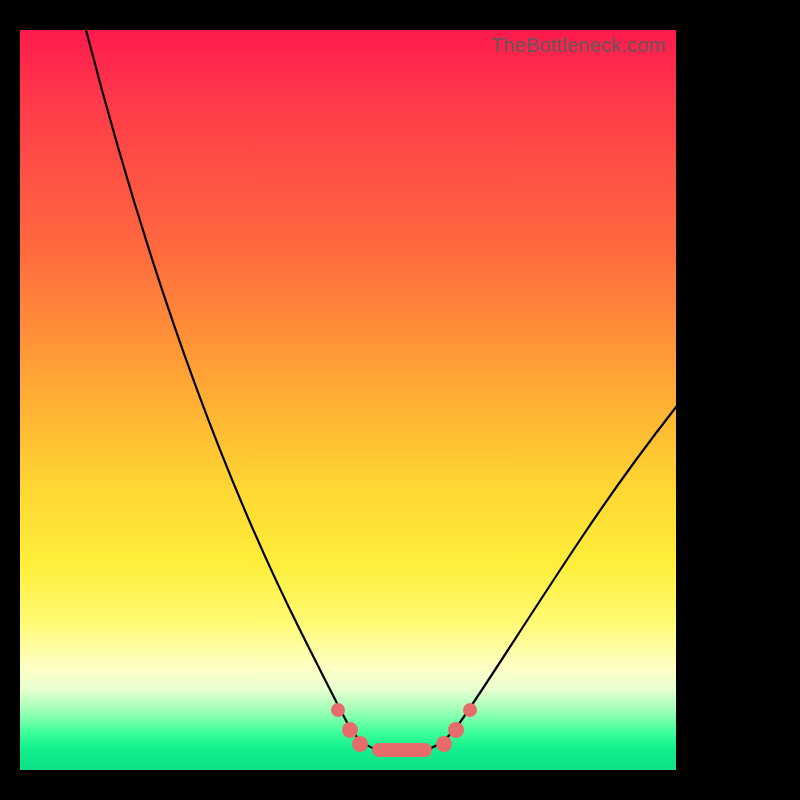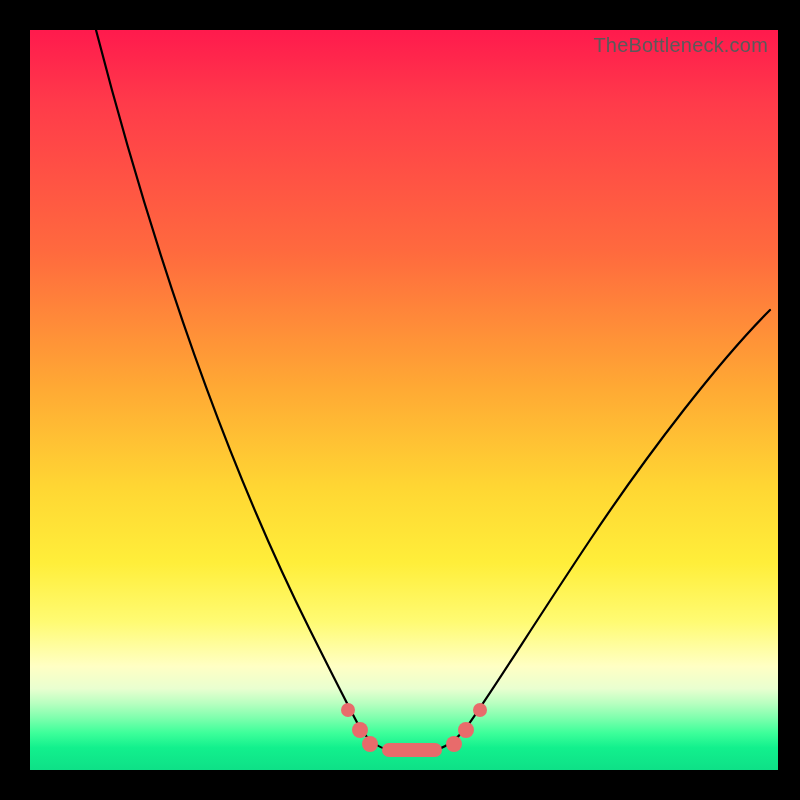--- a/index.html
+++ b/index.html
@@ -12,23 +12,23 @@
     font-family: Arial, Helvetica, sans-serif;
   }
   .frame {
     position: relative;
     width: 800px;
     height: 800px;
     background: #000;
   }
   .plot-area {
     position: absolute;
-    left: 30px;
+    left: 20px;
     top: 30px;
-    width: 748px;
+    width: 656px;
     height: 740px;
     
     background: linear-gradient(
       to bottom,
       #ff1a4d 0%,
       #ff3b4a 10%,
       #ff6a3e 30%,
       #ffa834 48%,
       #ffd733 62%,
       #ffee3a 72%,

